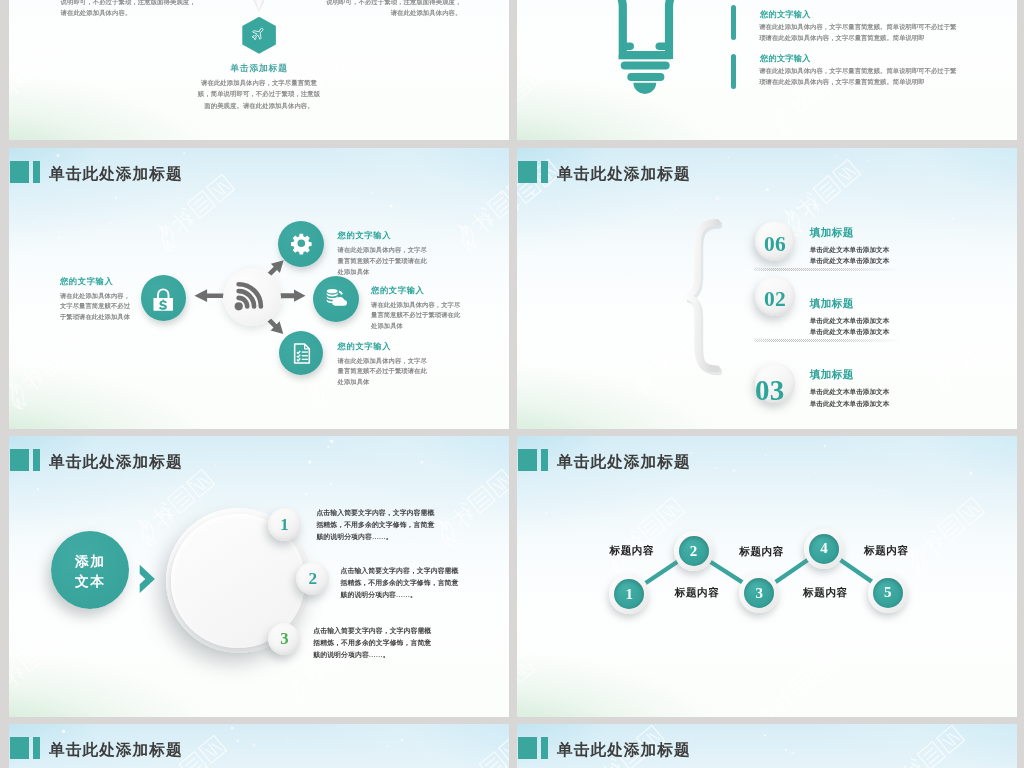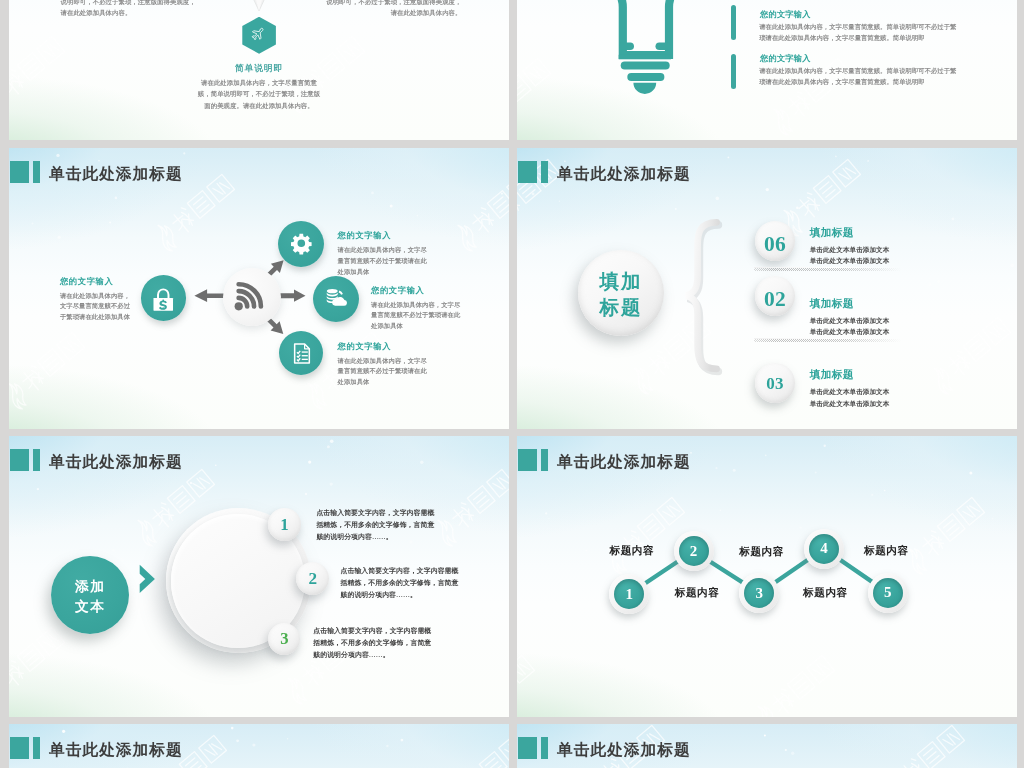--- a/index.html
+++ b/index.html
@@ -134,21 +134,21 @@
       <svg class="ov" width="500" height="281">
         <path d="M214 74 L250 152 L286 74 Z" fill="#f2f3f3"></path>
         <path d="M214 74 L250 152 L286 74 Z" fill="none" stroke="#e2e3e3" stroke-width=".8"></path>
         <path d="M226 60 L250 152 L274 60 Z" fill="#fafafa"></path>
       </svg>
       <div style="position:absolute;left:233.3px;top:157.8px;width:33.6px;height:37px;background:#3aa79f;clip-path:polygon(50% 0%,100% 25%,100% 75%,50% 100%,0% 75%,0% 25%);filter:drop-shadow(0 3px 5px rgba(120,128,132,.35))">
         <span class="ic" style="left:7.8px;top:9.5px"><svg viewBox="0 0 64 64" width="18" height="18">
             <path fill="none" stroke="#fff" stroke-width="2.9" stroke-linejoin="round" stroke-linecap="round" d="M37.9 9.8 c2.1-2.1 5.2-2.3 7-.5 1.8 1.8 1.6 4.9-.5 7 l-8.2 8.2 3 18.8 -4 4 -7.1-15.7 -7.7 7.7 .5 6.5 -3.2 3.2 -3.6-7 -7-3.6 3.2-3.2 6.5 .5 7.7-7.7 -15.7-7.1 4-4 18.8 3 z"></path>
           </svg></span>
       </div>
-      <div style="position:absolute;left:0;top:203.5px;width:500px;text-align:center;font-size:8.8px;font-weight:bold;color:#4aa8a4;letter-spacing:.8px">简单说明即</div>
+      <div style="position:absolute;left:0;top:203.5px;width:500px;text-align:center;font-size:8.8px;font-weight:bold;color:#4aa8a4;letter-spacing:.8px">单击添加标题</div>
       <div style="position:absolute;left:186px;top:218px;width:128px;font-size:6.4px;font-weight:bold;color:#8d8d8d;line-height:11.4px;letter-spacing:.05px;text-align:center">请在此处添加具体内容，文字尽量言简意赅，简单说明即可，不必过于繁琐，注意版面的美观度。请在此处添加具体内容。</div>
       <div style="position:absolute;left:51.5px;top:137px;width:141px;font-size:6.4px;font-weight:bold;color:#8d8d8d;line-height:11.2px;letter-spacing:.05px">说明即可，不必过于繁琐，注意版面得美观度，请在此处添加具体内容。</div>
       <div style="position:absolute;left:312.5px;top:137px;width:140px;font-size:6.4px;font-weight:bold;color:#8d8d8d;line-height:11.2px;letter-spacing:.05px;text-align:right">说明即可，不必过于繁琐，注意版面得美观度，请在此处添加具体内容。</div>
     </div>
     <div class="slide" style="left:517px;top:-141px;width:500px;height:281px">
       <div class="sbg"></div>
       <svg class="ov" width="500" height="281">
         <circle cx="476.4" cy="33.3" r="0.6" fill="#fff" opacity="0.87"></circle>
         <circle cx="94.0" cy="29.1" r="1.4" fill="#fff" opacity="0.54"></circle>
         <circle cx="442.4" cy="53.1" r="1.8" fill="#fff" opacity="0.47"></circle>
@@ -545,26 +545,20 @@
             <stop offset="0.35" stop-color="#f6f6f6"></stop>
             <stop offset="0.75" stop-color="#e8e8e8"></stop>
             <stop offset="1" stop-color="#dcdcdc"></stop>
           </linearGradient>
         </defs>
         <g transform="translate(1.8,2.6)">
           <path d="M199.6 74.3 C183 74.5 180.6 84 180.6 98 L180.6 128 C180.6 141 176.5 146 169 147.6 C176.5 149.2 180.6 154.2 180.6 167.2 L180.6 197 C180.6 211 183 220.7 199.6 220.9" fill="none" stroke="rgba(150,156,160,.22)" stroke-width="7.6" stroke-linecap="round"></path>
         </g>
         <path d="M199.6 74.3 C183 74.5 180.6 84 180.6 98 L180.6 128 C180.6 141 176.5 146 169 147.6 C176.5 149.2 180.6 154.2 180.6 167.2 L180.6 197 C180.6 211 183 220.7 199.6 220.9" fill="none" stroke="url(#brg)" stroke-width="6.7" stroke-linecap="round"></path>
       </svg>
-      <div class="whitec" style="left:61px;top:101.5px;width:86px;height:86px;box-shadow:-4px 7px 14px rgba(120,128,132,.38), inset 0 -3px 6px rgba(200,200,200,.5);">
-        <div style="position:absolute;left:0;top:19px;width:86px;text-align:center;font-size:19.5px;font-weight:bold;color:#2ea49b;line-height:26px;letter-spacing:2px">
-          <div>填加</div>
-          <div>标题</div>
-        </div>
-      </div>
       <div class="whitec" style="left:238px;top:72.7px;width:40px;height:40px;box-shadow:-2px 5px 9px rgba(120,128,132,.34), inset 0 -2px 4px rgba(205,205,205,.45);">
         <div style="position:absolute;left:0;top:11.2px;width:40px;text-align:center;font-size:21.5px;font-weight:bold;color:#2ea49b;letter-spacing:.3px">06</div>
       </div>
       <div style="position:absolute;left:292.7px;top:77.7px">
         <div style="font-size:10.6px;font-weight:bold;color:#2ea49b;letter-spacing:.4px;white-space:nowrap">填加标题</div>
         <div style="margin-top:4px;font-size:6.6px;font-weight:bold;color:#4a4a4a;line-height:11.4px;letter-spacing:.05px;white-space:nowrap">
           <div>单击此处文本单击添加文本</div>
           <div>单击此处文本单击添加文本</div>
         </div>
       </div>
@@ -576,21 +570,21 @@
       <div style="position:absolute;left:292.7px;top:149px">
         <div style="font-size:10.6px;font-weight:bold;color:#2ea49b;letter-spacing:.4px;white-space:nowrap">填加标题</div>
         <div style="margin-top:4px;font-size:6.6px;font-weight:bold;color:#4a4a4a;line-height:11.4px;letter-spacing:.05px;white-space:nowrap">
           <div>单击此处文本单击添加文本</div>
           <div>单击此处文本单击添加文本</div>
         </div>
       </div>
       <div style="position:absolute;left:236.7px;top:191.2px;width:147px;height:3.2px;opacity:.55;background:repeating-conic-gradient(#8f8f8f 0% 25%, rgba(255,255,255,0) 0% 50%) 0 0/2px 2px;-webkit-mask-image:linear-gradient(90deg,rgba(0,0,0,.55) 0%,rgba(0,0,0,1) 14%,rgba(0,0,0,.85) 62%,rgba(0,0,0,0) 100%);mask-image:linear-gradient(90deg,rgba(0,0,0,.55) 0%,rgba(0,0,0,1) 14%,rgba(0,0,0,.85) 62%,rgba(0,0,0,0) 100%);"></div>
       <div style="position:absolute;left:236.7px;top:189.8px;width:147px;height:1px;background:linear-gradient(90deg,rgba(240,240,240,.9),rgba(255,255,255,.95) 50%,rgba(255,255,255,0));"></div>
       <div class="whitec" style="left:238px;top:215.3px;width:40px;height:40px;box-shadow:-2px 5px 9px rgba(120,128,132,.34), inset 0 -2px 4px rgba(205,205,205,.45);">
-        <div style="position:absolute;left:0;top:11.2px;width:40px;text-align:center;font-size:17px;font-weight:bold;color:#2ea49b;letter-spacing:.3px">03</div>
+        <div style="position:absolute;left:0;top:11.2px;width:40px;font-size:29px;font-weight:bold;color:#2ea49b;letter-spacing:.3px">03</div>
       </div>
       <div style="position:absolute;left:292.7px;top:220.3px">
         <div style="font-size:10.6px;font-weight:bold;color:#2ea49b;letter-spacing:.4px;white-space:nowrap">填加标题</div>
         <div style="margin-top:4px;font-size:6.6px;font-weight:bold;color:#4a4a4a;line-height:11.4px;letter-spacing:.05px;white-space:nowrap">
           <div>单击此处文本单击添加文本</div>
           <div>单击此处文本单击添加文本</div>
         </div>
       </div>
     </div>
     <div class="slide" style="left:9px;top:436px">
@@ -687,21 +681,21 @@
           <use href="#wmmark" x="0" y="0" width="95" height="35.5"></use>
         </g>
       </svg>
       <div class="ttl" style="left:1px;top:12.5px">
         <div class="b1"></div>
         <div class="b2"></div>
         <div class="tx">单击此处添加标题</div>
       </div>
       <div style="position:absolute;left:157px;top:71.5px;width:145px;height:145px;border-radius:50%;background:linear-gradient(140deg,#ffffff 0%,#f7f7f7 44%,#eaeaea 80%,#dfdfdf 100%);box-shadow:-7px 11px 19px rgba(116,124,128,.35);"></div>
       <div style="position:absolute;left:162px;top:77.5px;width:134px;height:134px;border-radius:50%;background:linear-gradient(148deg,#fdfdfd 0%,#f8f8f8 50%,#f2f2f2 100%);box-shadow:-2px 4px 7px rgba(172,178,182,.42), inset 1.5px 2.5px 5px rgba(255,255,255,.95);"></div>
-      <div class="tealc" style="left:42.2px;top:120px;width:78px;height:78px;box-shadow:-4px 7px 13px rgba(110,120,120,.38)">
+      <div class="tealc" style="left:42.2px;top:95px;width:78px;height:78px;box-shadow:-4px 7px 13px rgba(110,120,120,.38)">
         <div style="position:absolute;left:0;top:21px;width:78px;text-align:center;font-size:13.8px;font-weight:bold;color:#fff;line-height:19.5px;letter-spacing:1.4px">
           <div>添加</div>
           <div>文本</div>
         </div>
       </div>
       <svg class="ov" width="500" height="281">
         <path fill="#38a69e" d="M130.7 128.7 L145.9 143.0 L130.7 157.1 L130.7 148.2 L136.3 143.0 L130.7 137.8 Z"></path>
       </svg>
       <div class="whitec" style="left:259.15px;top:72.05px;width:32.5px;height:32.5px;box-shadow:-2px 5px 9px rgba(120,128,132,.36), inset 0 -2px 4px rgba(210,210,210,.5)">
         <div style="position:absolute;left:0;top:6.65px;width:32.5px;text-align:center;font-size:16.9px;font-weight:bold;color:#2ea49b">1</div>

